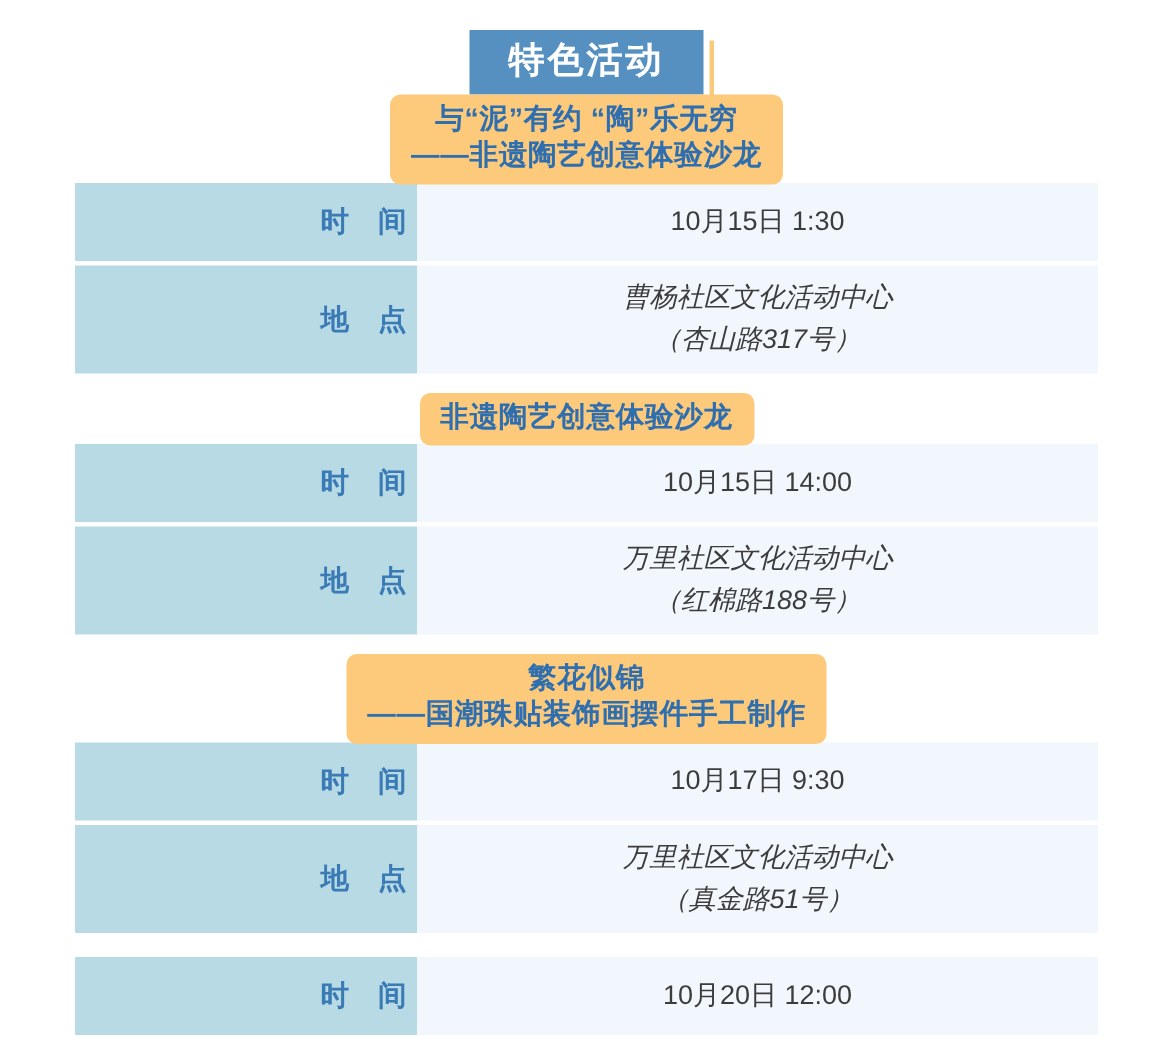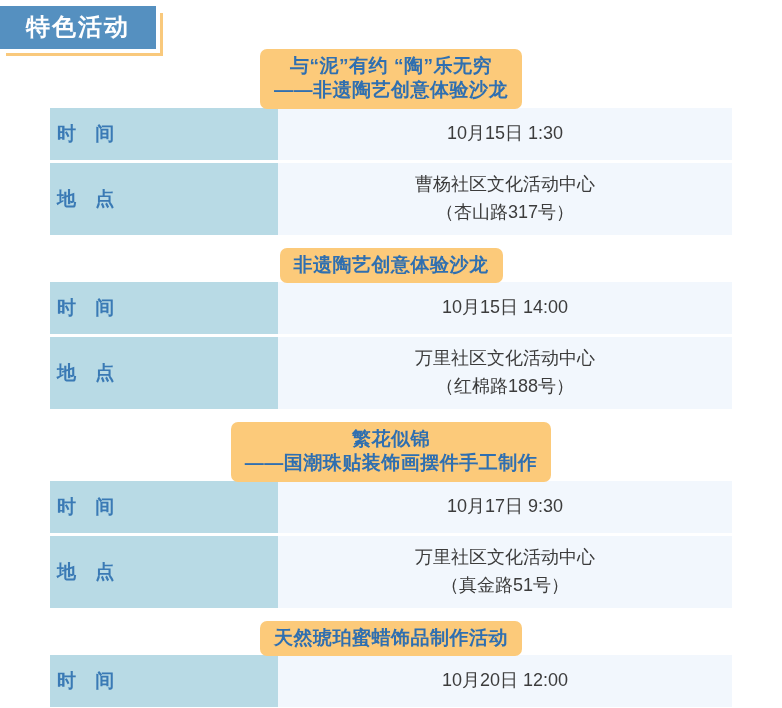--- a/index.html
+++ b/index.html
@@ -12,21 +12,22 @@
     height: 708px;
     font-family: "Liberation Sans", "DejaVu Sans", sans-serif;
     overflow: hidden;
     position: relative;
   }
 
   
   #page-header {
     width: 100%;
     display: flex;
-    padding-top: 6px;
+    justify-content: center;
+    padding-top: 20px;
     box-sizing: border-box;
   }
   .badge-wrap {
     position: relative;
     display: inline-block;
   }
   .badge-box {
     position: relative;
     z-index: 2;
     background: #5590c0;
@@ -91,34 +92,34 @@
     vertical-align: middle;
   }
   .cell-label {
     width: 228px;
     background: #b8dae5;
     color: #3a7ab5;
     font-size: 19px;
     font-weight: bold;
     letter-spacing: 7px;
     text-indent: 7px;
-    text-align: left;
+    text-align: right;
     height: 52px;
   }
   .cell-label.tall { height: 72px; }
   .cell-value {
     background: #f2f7fd;
     color: #3c3c3c;
     font-size: 18px;
     text-align: center;
     line-height: 1.55;
     height: 52px;
     padding-left: 4px;
   }
-  .cell-value .line2 { display: block; }
+  .cell-value .line2 { display: block; font-style: italic; }
   .spacer { height: 10px; }
 </style>
 </head>
 <body>
 
 <div id="page-header">
   <div class="badge-wrap">
     <div class="badge-accent"></div>
     <div class="badge-box">特色活动</div>
   </div>
@@ -184,23 +185,20 @@
             <td class="cell-value tall">
               <span class="line2">万里社区文化活动中心</span>
               <span class="line2">（真金路51号）</span>
             </td>
           </tr>
         </tbody>
       </table>
       <div class="spacer"></div>
     </div>
     <div class="event-block">
-      <div class="event-title-row">
-        <div class="event-title">天然琥珀蜜蜡饰品制作活动</div>
-      </div>
       <table class="event-table">
         <tbody>
           <tr>
             <td class="cell-label">时 间</td>
             <td class="cell-value">10月20日 12:00</td>
           </tr>
         </tbody>
       </table>
     </div>
   </div>

